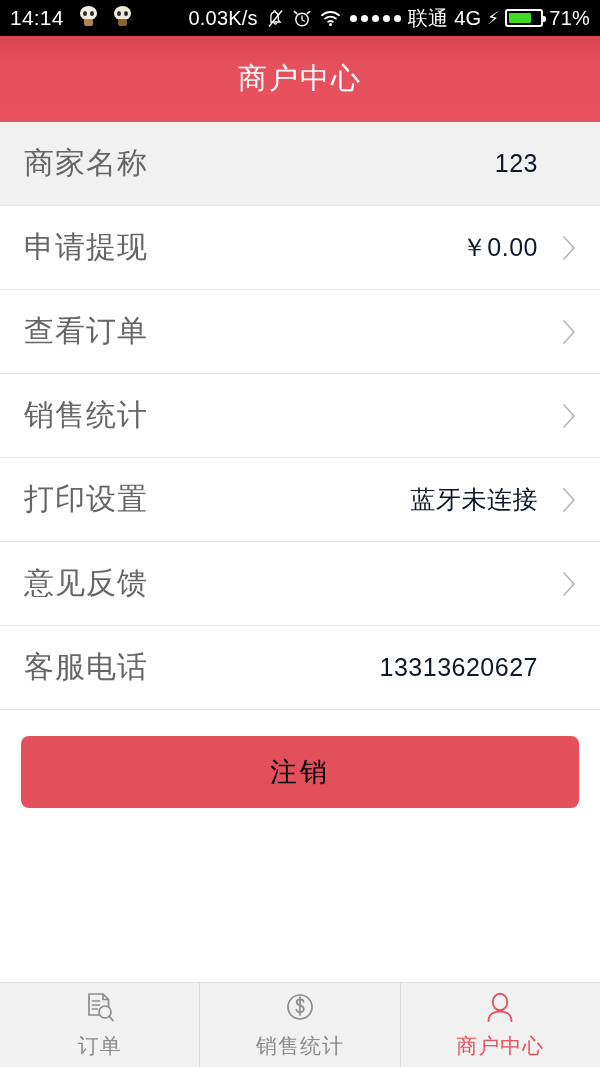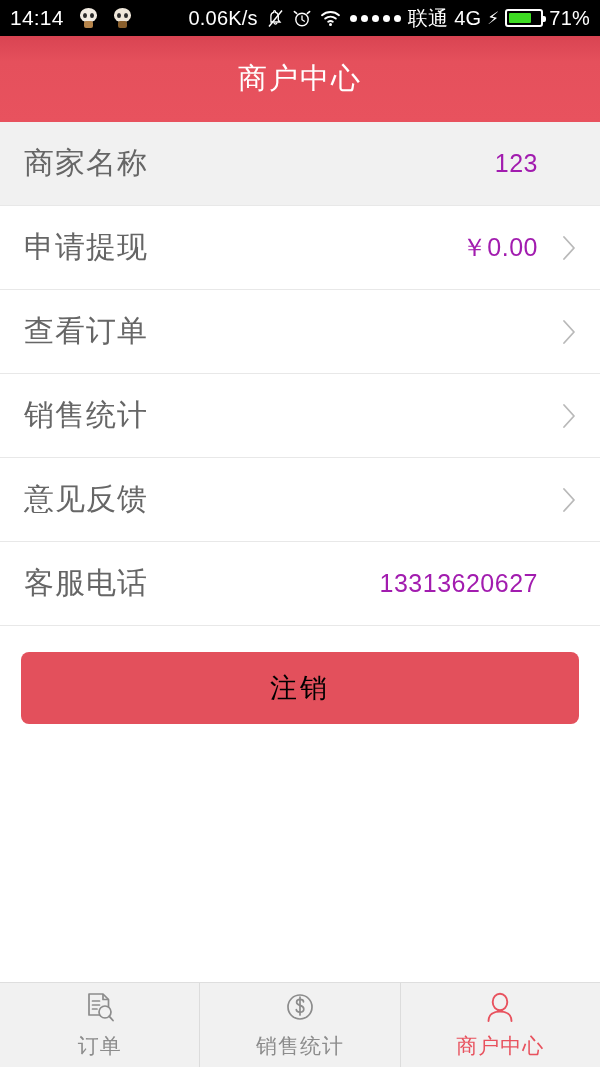--- a/index.html
+++ b/index.html
@@ -10,21 +10,21 @@
     overflow: hidden;
   }
   #app { position: relative; width: 600px; height: 1067px; display: flex; flex-direction: column; }
 
   
   .statusbar {
     height: 36px; background: #000000; color: #ffffff;
     display: flex; align-items: center; flex-shrink: 0;
     padding: 0 10px; font-size: 21px; letter-spacing: 0.2px;
   }
-  .sb-left { display: flex; align-items: center; gap: 15px; }
+  .sb-left { display: flex; align-items: flex-start; gap: 15px; }
   .sb-time { font-size: 21px; color: #ffffff; }
   .skull {
     width: 19px; height: 21px; position: relative; display: inline-block;
   }
   .skull .cranium {
     position: absolute; left: 1px; top: 0; width: 17px; height: 14px;
     background: #f2ece3; border-radius: 50% 50% 45% 45%;
   }
   .skull .eye {
     position: absolute; top: 5px; width: 4px; height: 5px;
@@ -74,21 +74,21 @@
   
   .list { flex-shrink: 0; background: #ffffff; }
   .row {
     height: 84px; display: flex; align-items: center;
     padding: 0 22px 0 24px; border-bottom: 1px solid #e8e8e8;
     background: #ffffff;
   }
   .row.shaded { background: #f1f1f1; border-bottom: 1px solid #e8e8e8; }
   .row .label { font-size: 30px; color: #666666; letter-spacing: 1px; }
   .row .spacer { flex: 1; }
-  .row .value { font-size: 25px; color: #a21caf; letter-spacing: 0.5px; }
+  .row .value { font-size: 25px; color: #0f172a; letter-spacing: 0.5px; }
   .row .chev {
     width: 26px; margin-left: 14px; display: flex; align-items: center; justify-content: flex-end;
   }
   .row .chev.hidden { visibility: hidden; }
   .chev svg { display: block; }
 
   
   .btn-wrap { padding: 26px 21px 0 21px; background: #ffffff; flex-shrink: 0; }
   .btn-logout {
     width: 100%; height: 72px; border: none; border-radius: 8px;
@@ -127,21 +127,21 @@
       </span>
       <span class="skull dark">
         <span class="cranium"></span>
           <span class="eye l"></span>
           <span class="eye r"></span>
           <span class="jaw"></span>
       </span>
     </div>
 
     <div class="sb-mid">
-      <span class="sb-speed">0.06K/s</span>
+      <span class="sb-speed">0.03K/s</span>
 
       <span class="icon-bell">
         <svg width="17" height="19" viewBox="0 0 17 19">
           <path d="M4 13 L13 13 L11.3 11 L11.3 7.3 C11.3 5.2 10.2 3.8 8.5 3.4 L8.5 2.6 A0.9 0.9 0 0 0 6.7 2.6 L6.7 3.4 C5 3.8 3.9 5.2 3.9 7.3 L3.9 11 Z" fill="none" stroke="#ffffff" stroke-width="1.3"></path>
           <path d="M7 14 A1.6 1.6 0 0 0 10 14" fill="none" stroke="#ffffff" stroke-width="1.3"></path>
           <line x1="2" y1="17.5" x2="15" y2="1.5" stroke="#ffffff" stroke-width="1.5"></line>
         </svg>
       </span>
 
       <span class="icon-alarm">
@@ -214,20 +214,30 @@
         <span class="chev">
           <svg width="17" height="28" viewBox="0 0 17 28">
             <path d="M3 3 L13 14 L3 25" fill="none" stroke="#b9b9b9" stroke-width="1.8" stroke-linecap="round" stroke-linejoin="round"></path>
           </svg>
         </span>
       </div>
       <div class="row">
         <span class="label">销售统计</span>
         <span class="spacer"></span>
         <span class="value"></span>
+        <span class="chev">
+          <svg width="17" height="28" viewBox="0 0 17 28">
+            <path d="M3 3 L13 14 L3 25" fill="none" stroke="#b9b9b9" stroke-width="1.8" stroke-linecap="round" stroke-linejoin="round"></path>
+          </svg>
+        </span>
+      </div>
+      <div class="row">
+        <span class="label">打印设置</span>
+        <span class="spacer"></span>
+        <span class="value">蓝牙未连接</span>
         <span class="chev">
           <svg width="17" height="28" viewBox="0 0 17 28">
             <path d="M3 3 L13 14 L3 25" fill="none" stroke="#b9b9b9" stroke-width="1.8" stroke-linecap="round" stroke-linejoin="round"></path>
           </svg>
         </span>
       </div>
       <div class="row">
         <span class="label">意见反馈</span>
         <span class="spacer"></span>
         <span class="value"></span>

